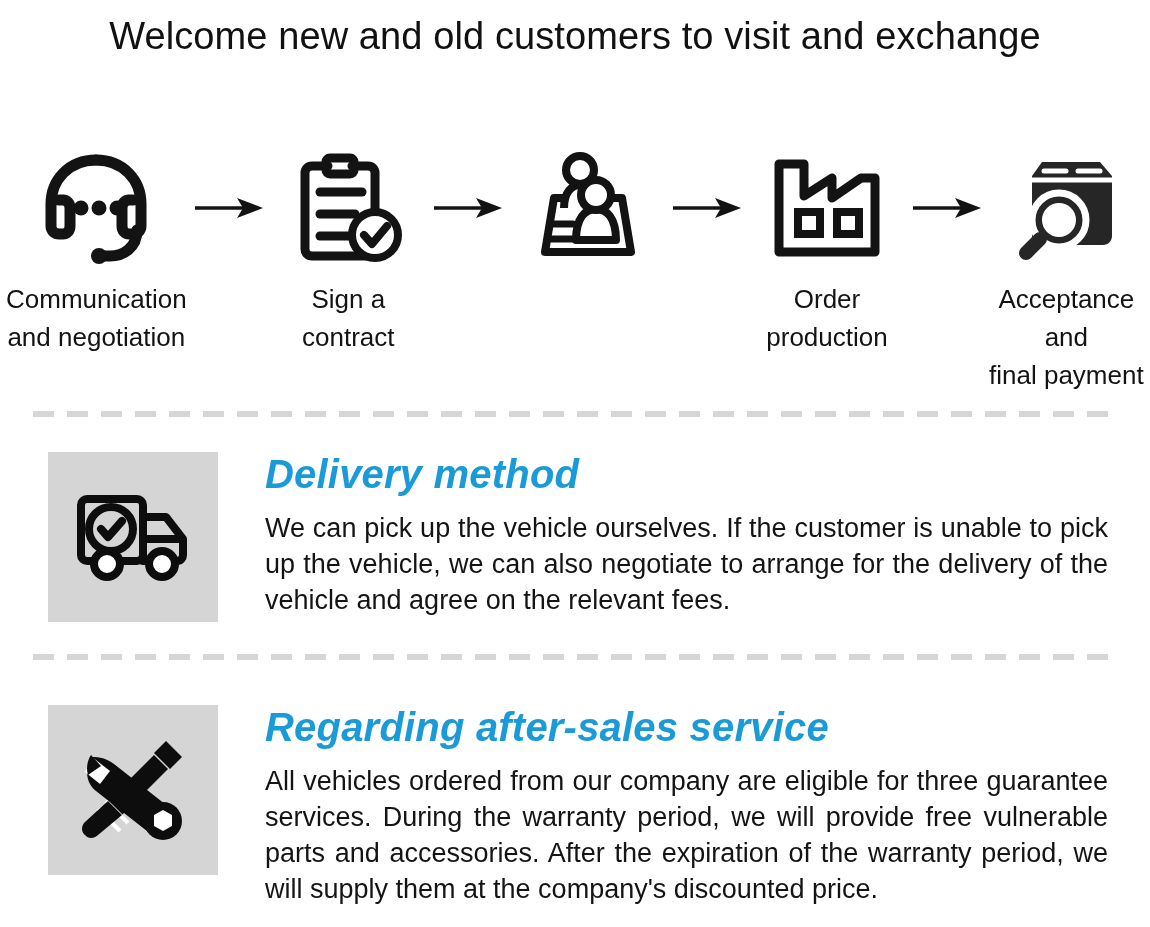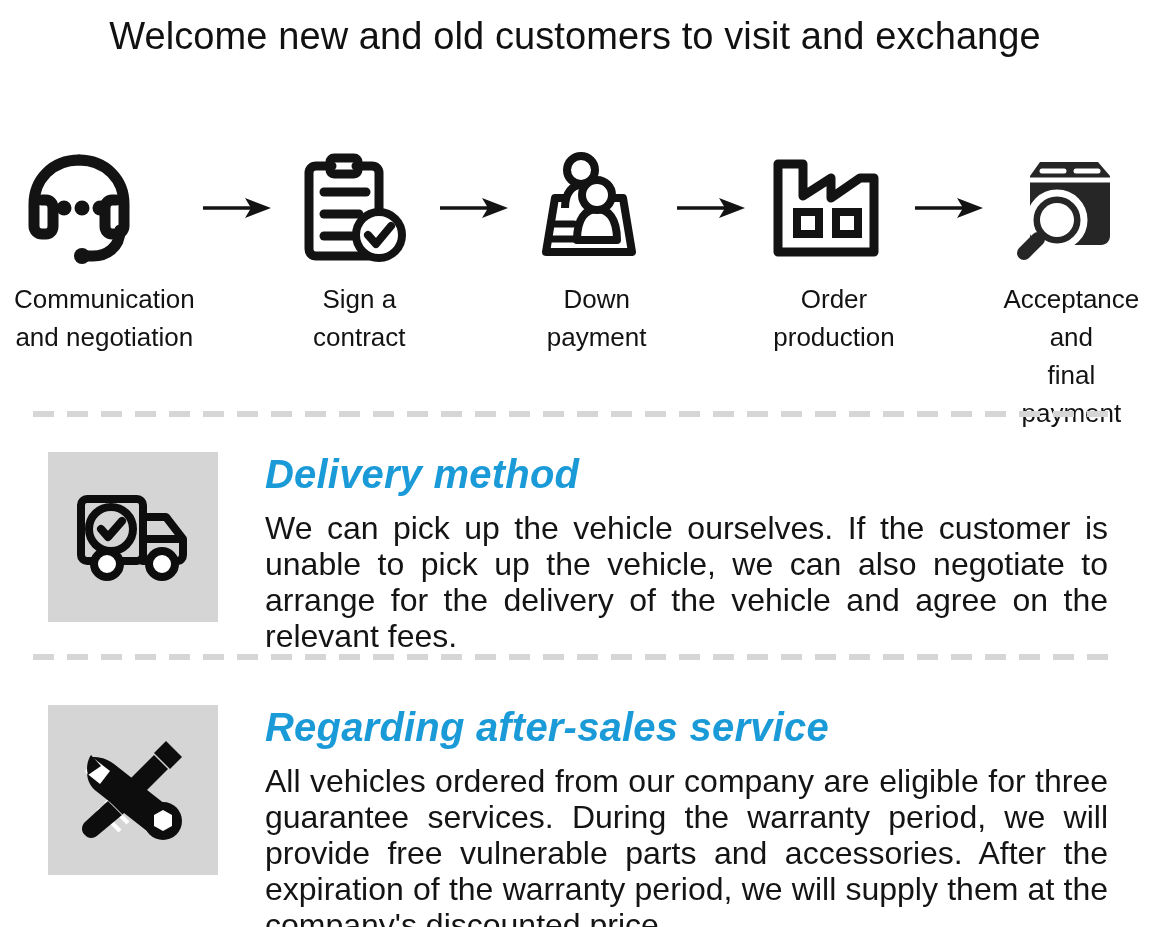--- a/index.html
+++ b/index.html
@@ -27,21 +27,21 @@
   .title .line{display:block;}
 
   
   .flow{
     position:absolute;left:0;top:148px;width:1150px;height:225px;
     display:flex;align-items:flex-start;justify-content:space-between;
     padding:0 6px;box-sizing:border-box;
   }
   .step{
     width:188px;
-    display:flex;flex-direction:column;margin-left:8px;
+    display:flex;flex-direction:column;align-items:center;
   }
   .step-icon{
     height:120px;width:130px;
     display:flex;align-items:center;justify-content:center;
   }
   .step-label{
     margin-top:12px;
     text-align:center;
     font-size:26px;
     line-height:38px;
@@ -81,21 +81,21 @@
   .sec-heading{
     font-size:40px;
     font-weight:bold;
     font-style:italic;
     color:#1b9ad8;
     margin:0 0 16px 0;
     line-height:40px;
     letter-spacing:0.2px;
   }
   .sec-text{
-    font-size:32px;
+    font-size:27px;
     line-height:36px;
     color:#141414;
     margin:0;
     max-width:845px;
     text-align:justify;
     text-justify:inter-word;
   }
 </style>
 </head>
 <body>
@@ -160,22 +160,20 @@
         <svg width="112" height="112" viewBox="0 0 112 112" aria-hidden="true">
           <path d="M22 46 L90 46 L99 100 L13 100 Z" fill="#ffffff" stroke="#131313" stroke-width="8" stroke-linejoin="round"></path>
           <path d="M32 56 C32 40 40 33 48 33 C56 33 64 40 64 56" fill="#ffffff" stroke="#131313" stroke-width="8" stroke-linejoin="round"></path>
           <circle cx="48" cy="18" r="14" fill="#ffffff" stroke="#131313" stroke-width="8"></circle>
           <path d="M44 88 C44 66 53 57 64 57 C75 57 84 66 84 88 Z" fill="#ffffff" stroke="#131313" stroke-width="8" stroke-linejoin="round"></path>
           <circle cx="64" cy="43" r="15" fill="#ffffff" stroke="#131313" stroke-width="8"></circle>
           <line x1="21" y1="72" x2="41" y2="72" stroke="#131313" stroke-width="7" stroke-linecap="round"></line>
           <line x1="19" y1="87" x2="41" y2="87" stroke="#131313" stroke-width="7" stroke-linecap="round"></line>
         </svg>
       </div>
-      <div class="step-label">Down
-payment</div>
     </div>
 
     <div class="arrow">
       <svg width="72" height="26" viewBox="0 0 72 26" aria-hidden="true">
         <line x1="2" y1="13" x2="52" y2="13" stroke="#131313" stroke-width="3.4"></line>
         <path d="M70 13 L44 3 L50 13 L44 23 Z" fill="#131313"></path>
       </svg>
     </div>
 
     <div class="step">

